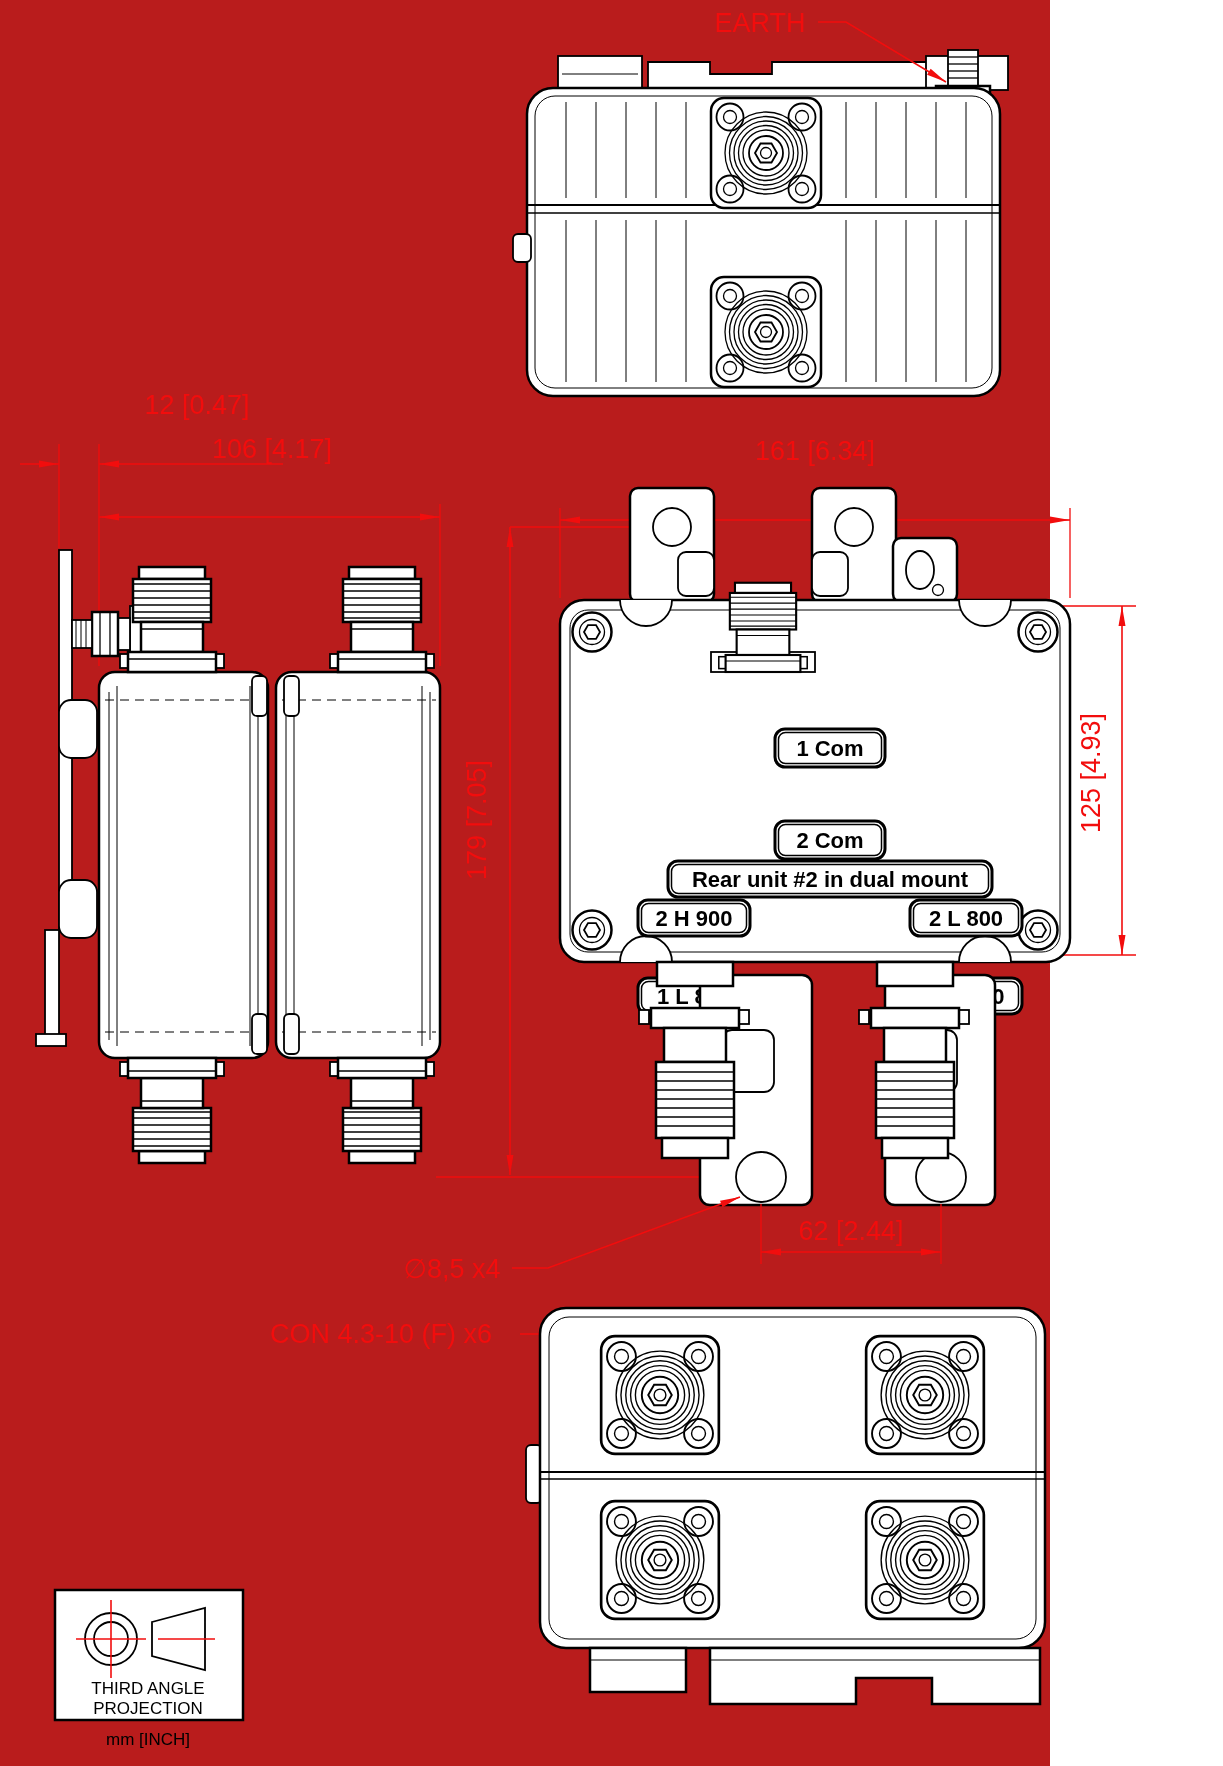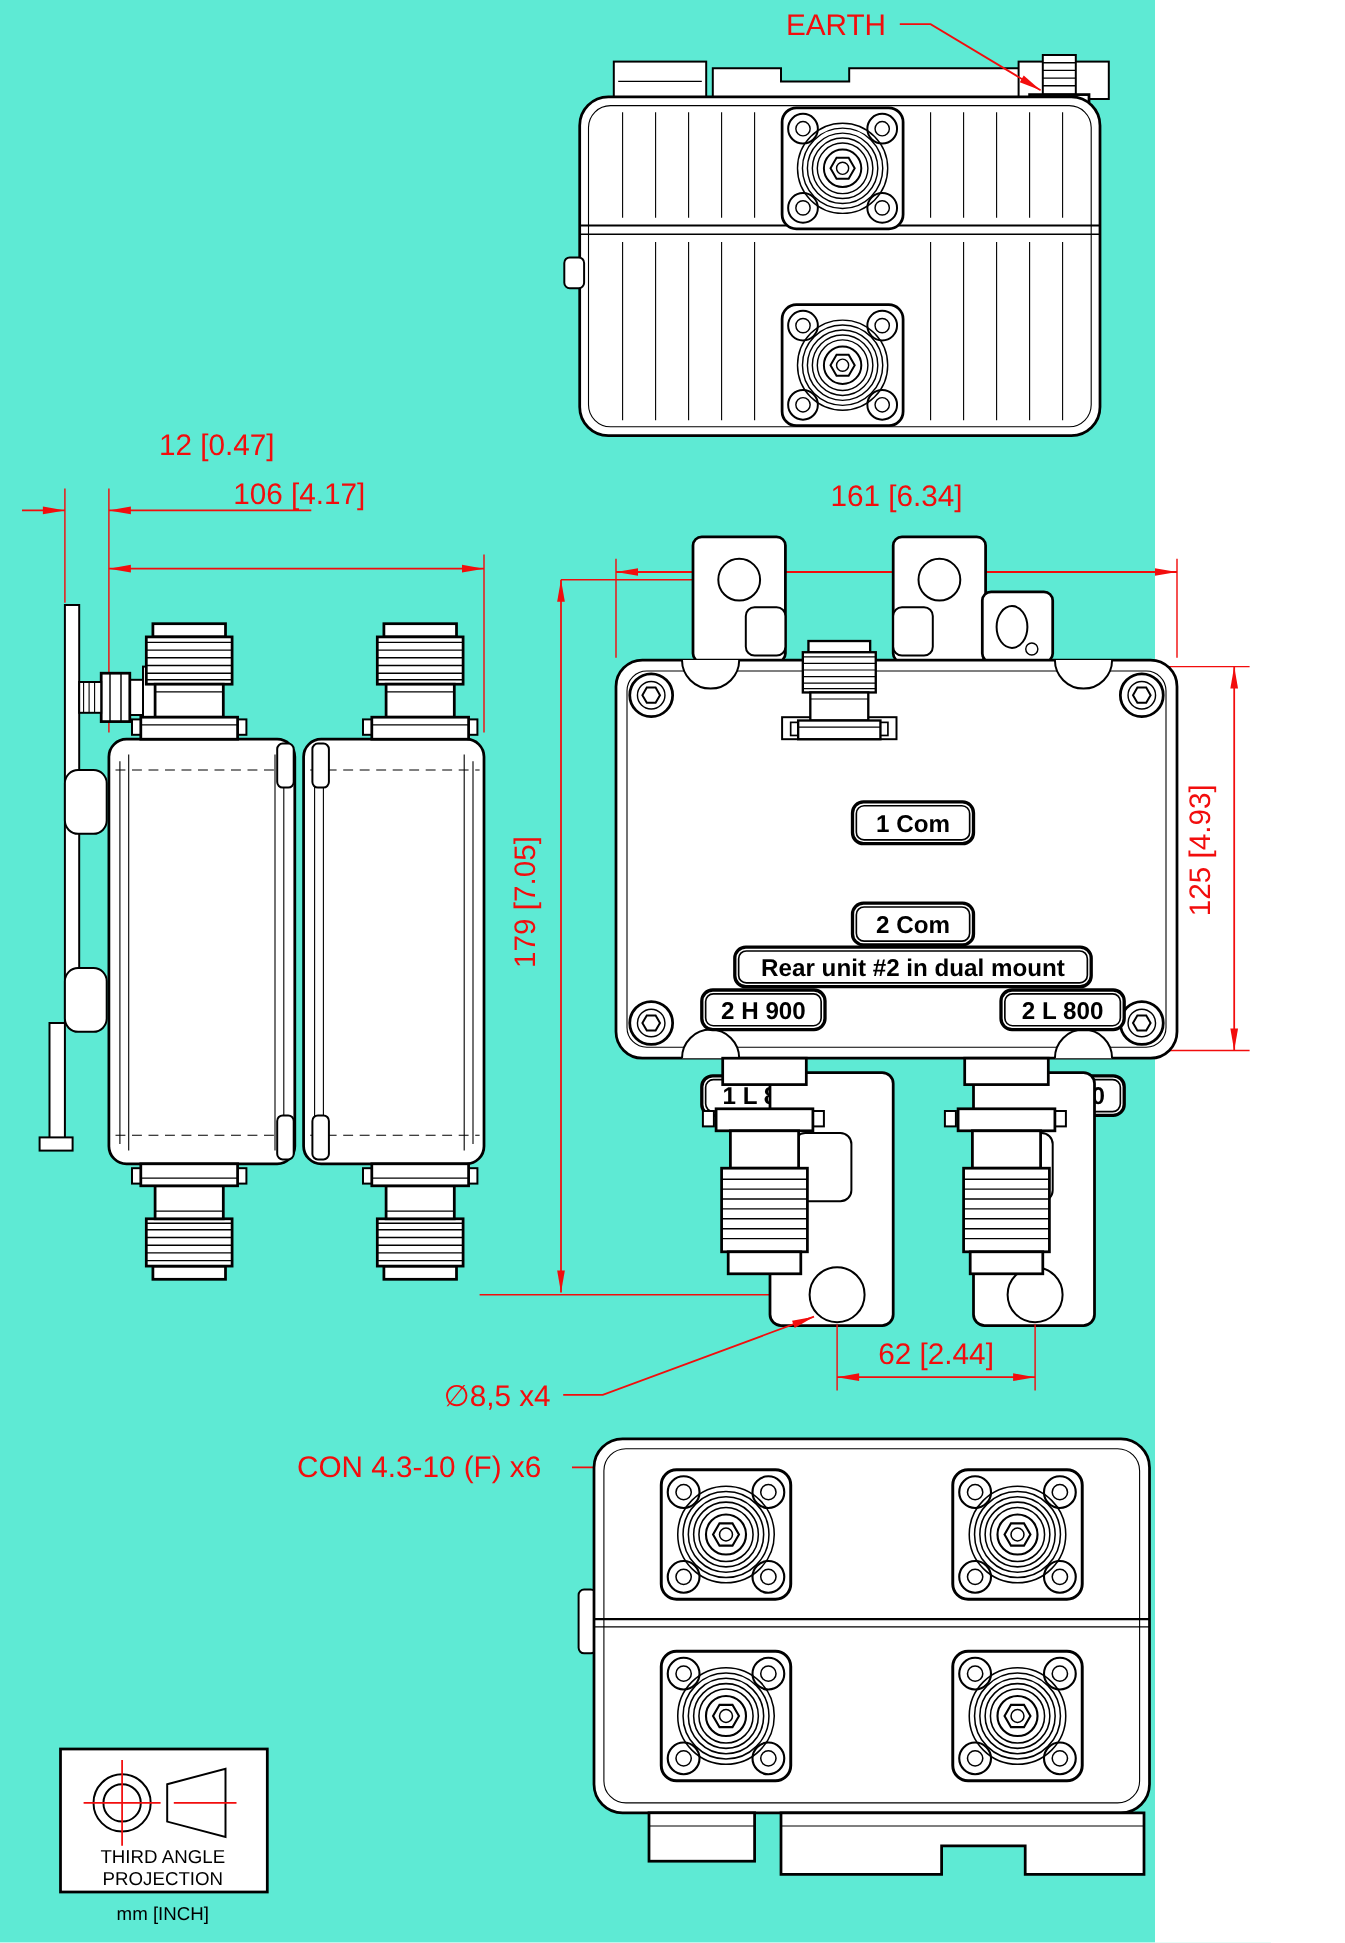--- a/index.html
+++ b/index.html
@@ -1,16 +1,16 @@
 <!DOCTYPE html>
 <html><head>
 <meta charset="utf-8">
 <style>
   html,body{margin:0;padding:0;background:#ffffff;}
-  .page{width:1050px;height:1766px;position:relative;background:#5eead4;font-family:"Liberation Sans",sans-serif;}
+  .page{width:1050px;height:1766px;position:relative;background:#b91c1c;font-family:"Liberation Sans",sans-serif;}
   svg{display:block;}
   svg text{font-family:"Liberation Sans",sans-serif;}
   .dim{fill:#F20D0D;font-size:27px;}
   .dimline{stroke:#F20D0D;stroke-width:1.6;fill:none;}
   .extline{stroke:#F20D0D;stroke-width:1.3;fill:none;}
   .o2{stroke:#000;stroke-width:2.5;fill:#fff;}
   .o18{stroke:#000;stroke-width:1.8;fill:#fff;}
   .o13{stroke:#000;stroke-width:1.3;fill:none;}
   .o1{stroke:#000;stroke-width:1;fill:none;}
   .plate{stroke:#000;stroke-width:3;fill:#fff;}

